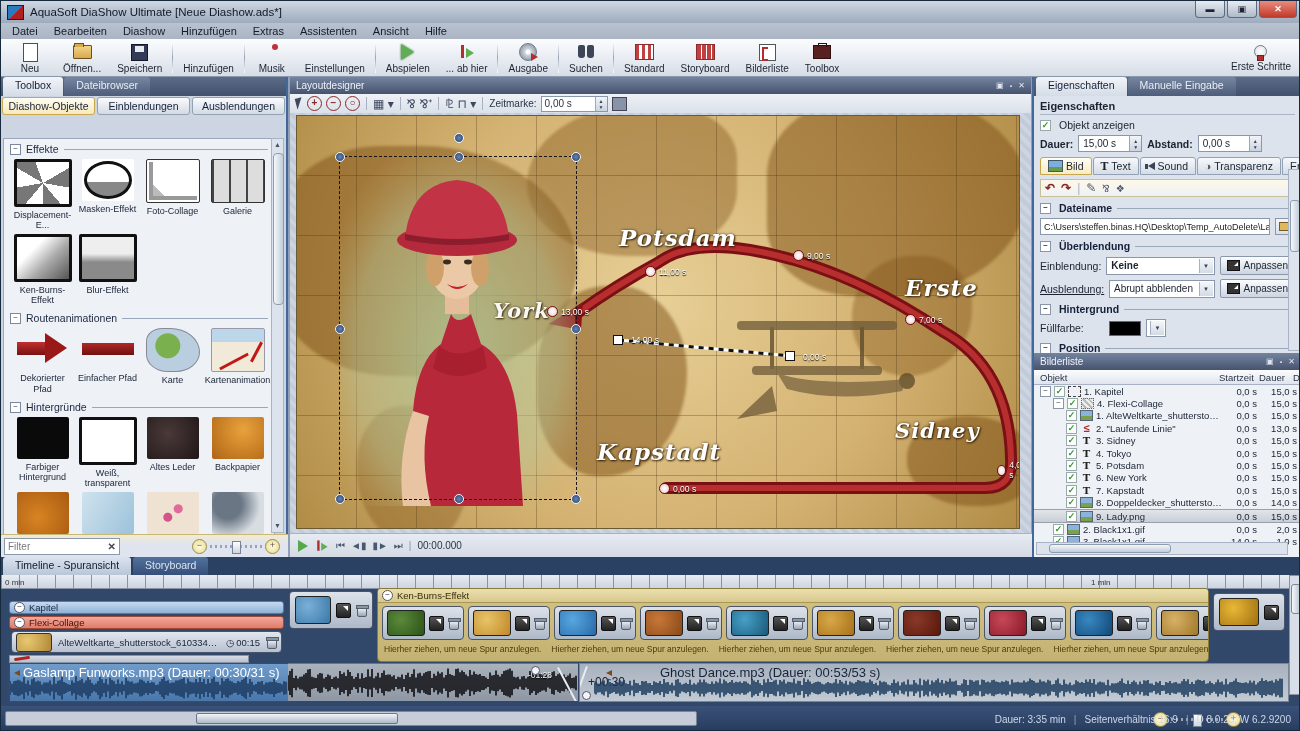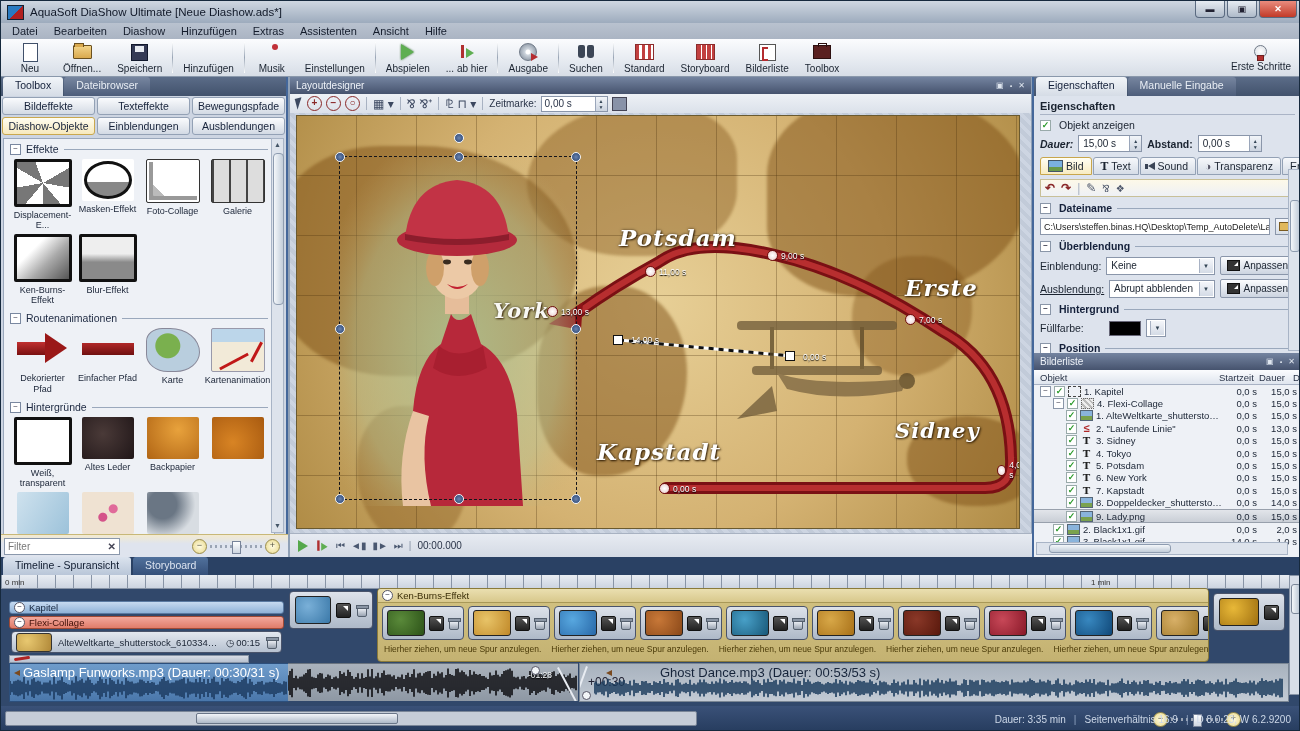--- a/index.html
+++ b/index.html
@@ -337,25 +337,20 @@
   <div id="tb-right">
     <div class="i-bulb"></div>
     <span style="font-size:10px;">Erste Schritte</span>
   </div>
 
   <div id="toolbox">
     <div class="panel-tabs">
       <div class="ptab active">Toolbox</div>
       <div class="ptab">Dateibrowser</div>
     </div>
-    <div class="subtabs" id="subtabs1">
-        <div class="stab">Bildeffekte</div>
-        <div class="stab">Texteffekte</div>
-        <div class="stab">Bewegungspfade</div>
-      </div>
     <div class="subtabs" id="subtabs2">
         <div class="stab active">Diashow-Objekte</div>
         <div class="stab">Einblendungen</div>
         <div class="stab">Ausblendungen</div>
       </div>
     <div id="tb-content">
         <div class="grp-hdr">
           <span class="minus">−</span>
           <span>Effekte</span>
           <span class="rule"></span>
@@ -408,20 +403,24 @@
             <div class="thumb th-kartanim"></div>
             <div class="tlbl">Kartenanimation</div>
           </div>
         </div>
         <div class="grp-hdr">
           <span class="minus">−</span>
           <span>Hintergründe</span>
           <span class="rule"></span>
         </div>
         <div class="thumb-row">
+          <div class="thumb-cell">
+            <div class="thumb th-black"></div>
+            <div class="tlbl">Farbiger Hintergrund</div>
+          </div>
           <div class="thumb-cell">
             <div class="thumb th-white"></div>
             <div class="tlbl">Weiß, transparent</div>
           </div>
           <div class="thumb-cell">
             <div class="thumb th-leather"></div>
             <div class="tlbl">Altes Leder</div>
           </div>
           <div class="thumb-cell">
             <div class="thumb th-backpaper"></div>
@@ -588,21 +587,21 @@
             <span>0,00 s</span>
           </span>
         <span class="tbadge" style="left:700px;top:344px;">
             <span class="dot"></span>
             <span>4,00 s</span>
           </span>
         <span class="tbadge" style="left:608px;top:198px;">
             <span class="dot"></span>
             <span>7,00 s</span>
           </span>
-        <span class="tbadge" style="left:470px;top:134px;">
+        <span class="tbadge" style="left:496px;top:134px;">
             <span class="dot"></span>
             <span>9,00 s</span>
           </span>
         <span class="tbadge" style="left:348px;top:150px;">
             <span class="dot"></span>
             <span>11,00 s</span>
           </span>
         <span class="tbadge" style="left:250px;top:190px;">
             <span class="dot"></span>
             <span>13,00 s</span>
@@ -627,21 +626,21 @@
       <div class="ptab active">Eigenschaften</div>
       <div class="ptab">Manuelle Eingabe</div>
     </div>
     <div class="inner">
       <div style="font-weight:bold;border-bottom:1px solid #aab4c6;padding:2px 0;">Eigenschaften</div>
       <div class="fieldrow">
           <span class="chk">✓</span>
           <span>Objekt anzeigen</span>
         </div>
       <div class="fieldrow">
-        <span style="font-weight:bold;font-style:italic;">Dauer:</span>
+        <span style="font-weight:bold;">Dauer:</span>
         <div class="numbox">
             <span>15,00 s</span>
             <div class="spin">
               <span>▲</span>
               <span>▼</span>
             </div>
           </div>
         <span style="font-weight:bold;">Abstand:</span>
         <div class="numbox">
             <span>0,00 s</span>
@@ -693,21 +692,21 @@
             <div class="f"></div>
           </div>
       </div>
       <div class="sec-hdr">
           <span class="exp">−</span>
           <span>Überblendung</span>
           <span class="rule"></span>
         </div>
       <div class="fieldrow">
         <span style="width:64px;">Einblendung:</span>
-        <div class="selbox" style="width:128px;">
+        <div class="selbox" style="width:128px;font-weight:bold;">
             <span>Keine</span>
             <span class="dd">▼</span>
           </div>
         <div class="propbtn">
             <span class="mini"></span>
             <span>Anpassen</span>
           </div>
       </div>
       <div class="fieldrow">
         <span style="width:64px;text-decoration:underline;">Ausblendung:</span>

